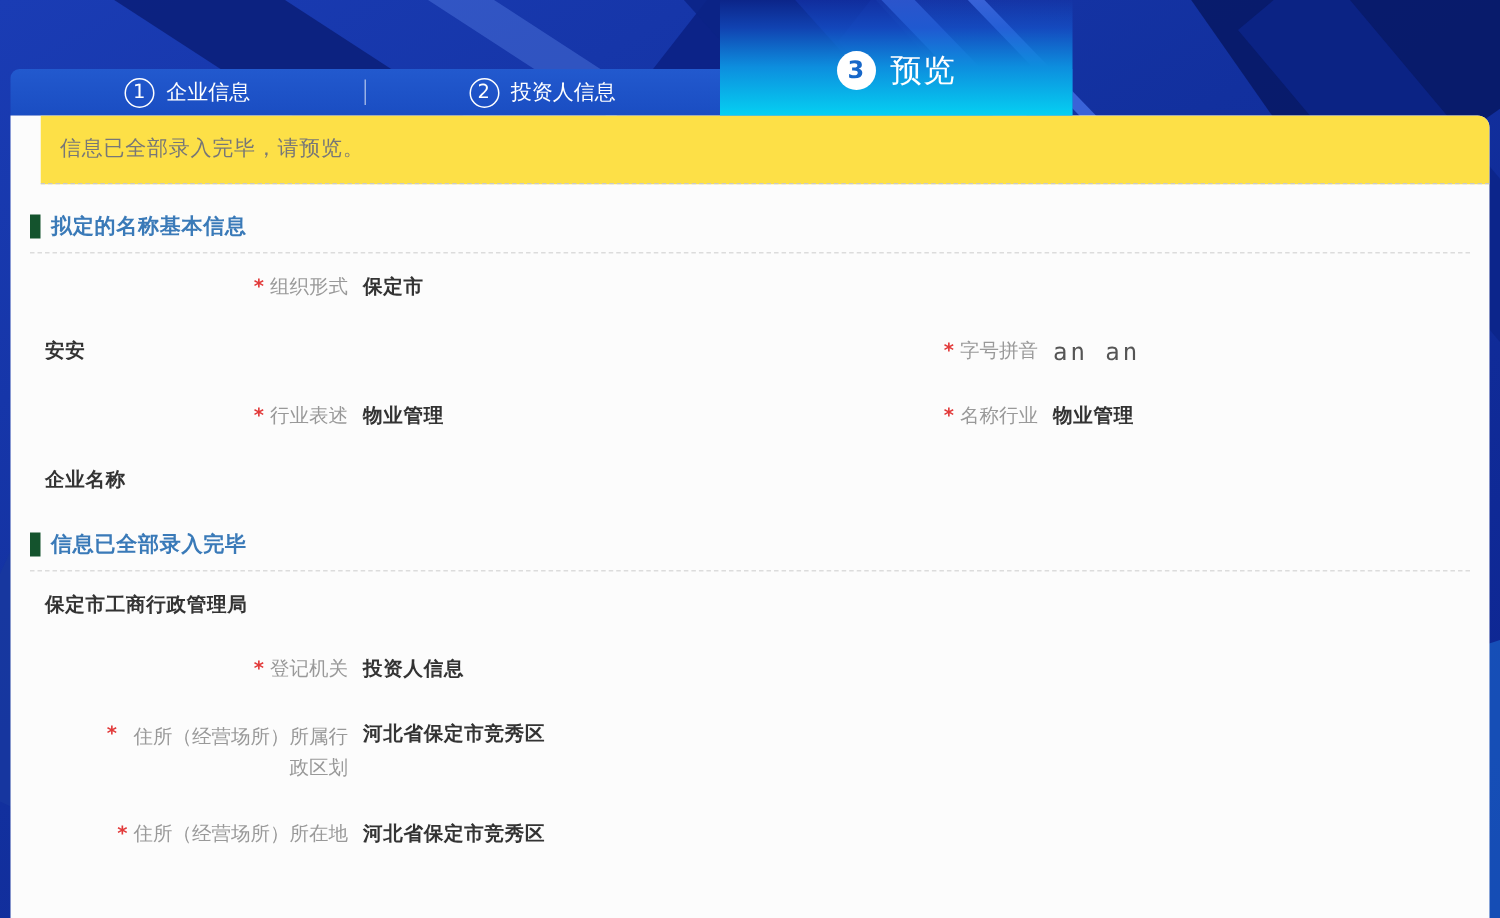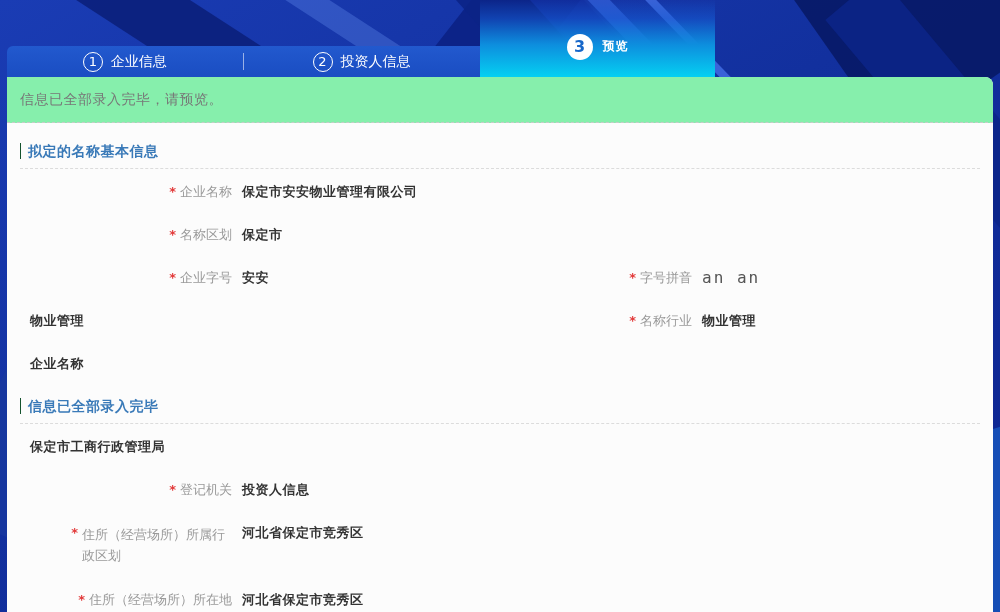--- a/index.html
+++ b/index.html
@@ -31,41 +31,41 @@
     color:#fff;font-size:14px;cursor:pointer;}
   .sep{width:1px;height:17px;align-self:center;background:rgba(255,255,255,.55);}
   .num{width:20px;height:20px;border:1px solid #fff;border-radius:50%;box-sizing:border-box;
     display:flex;align-items:center;justify-content:center;font-size:13px;line-height:1;}
   
   .active-tab{position:absolute;left:480px;top:0;width:235px;height:77px;z-index:3;cursor:pointer;
     background:linear-gradient(180deg,rgba(26,70,190,0.05) 0%,rgba(21,92,212,0.55) 24%,#0d8ede 58%,var(--active_cyan,#05d0f2) 100%);
     display:flex;align-items:center;justify-content:center;gap:10px;padding-top:16px;box-sizing:border-box;}
   .active-num{width:26px;height:26px;background:#fff;border-radius:50%;color:#1767c9;
     font-weight:bold;font-size:16px;display:flex;align-items:center;justify-content:center;line-height:1;}
-  .active-label{font-size:12px;font-weight:bold;color:#fff;letter-spacing:1px;}
+  .active-label{font-size:21px;font-weight:normal;color:#fff;letter-spacing:1px;}
   
   .panel{position:absolute;left:7px;top:77px;width:986px;height:535px;z-index:2;
     background:#fcfcfc;border-radius:0 8px 0 0;box-sizing:border-box;}
-  .notice{height:45px;line-height:45px;background:#86efac;border-bottom:1px dashed #c9c9c9;
-    color:#777;font-size:14px;padding-left:13px;border-radius:0 8px 0 0;letter-spacing:.5px;}
+  .notice{height:45px;line-height:45px;background:#fde047;border-bottom:1px dashed #c9c9c9;
+    color:#777;font-size:14px;padding-left:13px;border-radius:0 8px 0 0;letter-spacing:.5px;margin-left:20px;}
   .section{margin:20px 13px 0 13px;}
   .sec-head{border-bottom:1px dashed #dcdcdc;padding-bottom:9px;}
-  .sec-title{border-left:1px solid #14532d;padding-left:7px;font-size:14px;font-weight:bold;
+  .sec-title{border-left:7px solid #14532d;padding-left:7px;font-size:14px;font-weight:bold;
     color:var(--section_title,#3a7ab8);line-height:16px;letter-spacing:.5px;}
   .rows{margin-top:14px;}
   .row{position:relative;margin-bottom:25px;min-height:18px;}
   .field{display:flex;align-items:flex-start;line-height:18px;font-size:13px;}
   .lab{width:212px;text-align:right;color:var(--label,#999);flex:none;}
   .req{color:var(--required,#e23a3a);font-style:normal;font-weight:bold;margin-right:4px;font-size:13px;}
   .val{margin-left:10px;color:var(--value,#333);font-weight:bold;letter-spacing:.5px;}
   .val.mono{font-family:"DejaVu Sans Mono","Liberation Mono",monospace;font-size:16px;
     font-weight:normal;color:#555;letter-spacing:2px;line-height:18px;}
   .right-field{position:absolute;left:607px;top:0;}
   .right-field .lab{width:65px;}
-  .lab-t.w150{display:inline-block;max-width:150px;text-align:left;vertical-align:top;line-height:21px;}
+  .lab-t.w150{display:inline-block;max-width:150px;text-align:right;vertical-align:top;line-height:21px;}
 </style>
 </head>
 <body>
 
 <div class="bg">
   <div class="beam b1"></div>
   <div class="beam b2"></div>
   <div class="beam b3"></div>
   <div class="beam b4"></div>
   <div class="beam b5"></div>
@@ -100,42 +100,36 @@
     <span>信息已全部录入完毕，请预览。</span>
   </div>
 
   <div class="section">
     <div class="sec-head">
       <div class="sec-title">拟定的名称基本信息</div>
     </div>
     <div class="rows">
       <div class="row">
         <div class="field">
-          <span class="lab"><i class="req">*</i><span class="lab-t">企业名称</span></span>
-          <span class="val">保定市安安物业管理有限公司</span>
-        </div>
-      </div>
-      <div class="row">
-        <div class="field">
-          <span class="lab"><i class="req">*</i><span class="lab-t">名称区划</span></span>
+          <span class="lab"><i class="req">*</i><span class="lab-t">组织形式</span></span>
           <span class="val">保定市</span>
         </div>
       </div>
       <div class="row">
         <div class="field">
-          <span class="lab"><i class="req">*</i><span class="lab-t">企业字号</span></span>
           <span class="val">安安</span>
         </div>
         <div class="field right-field">
           <span class="lab"><i class="req">*</i><span class="lab-t">字号拼音</span></span>
           <span class="val mono">an an</span>
         </div>
       </div>
       <div class="row">
         <div class="field">
+          <span class="lab"><i class="req">*</i><span class="lab-t">行业表述</span></span>
           <span class="val">物业管理</span>
         </div>
         <div class="field right-field">
           <span class="lab"><i class="req">*</i><span class="lab-t">名称行业</span></span>
           <span class="val">物业管理</span>
         </div>
       </div>
       <div class="row">
         <div class="field">
           <span class="val">企业名称</span>

